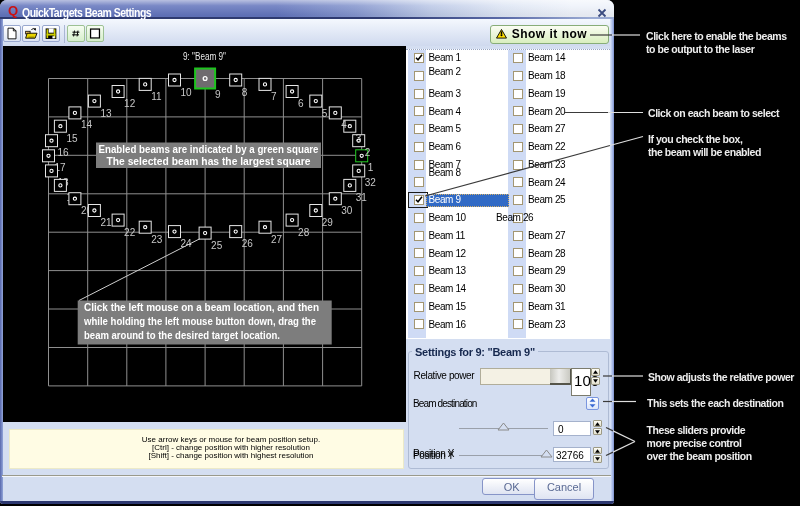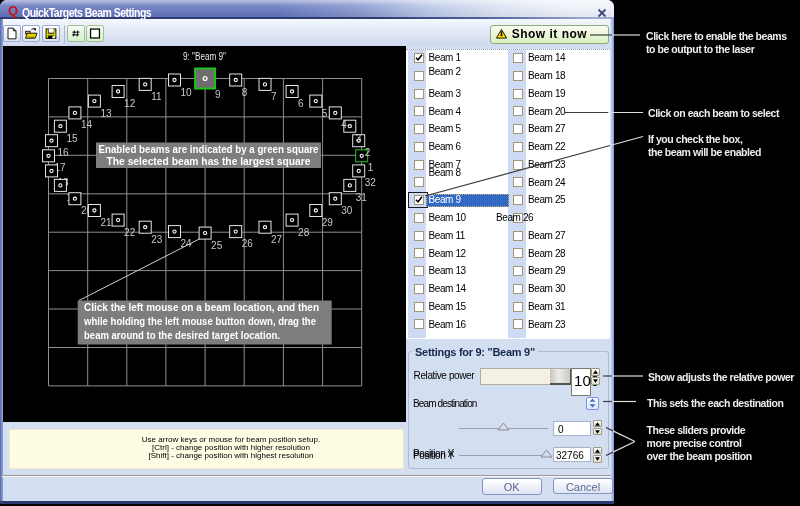--- a/index.html
+++ b/index.html
@@ -305,21 +305,21 @@
       </div>
       <div style="position:absolute;left:0;bottom:0;width:9px;height:7.5px;background:linear-gradient(#fdfdf6,#e3e0ce);border:1px solid #9d9a84;border-radius:1px;display:flex;align-items:center;justify-content:center">
         <svg width="5" height="4" viewBox="0 0 6 4">
           <path d="M3 4 L6 0 H0 Z" fill="#000"></path>
         </svg>
       </div>
     </div>
   <div style="position:absolute;left:2px;top:474.7px;width:609px;height:1px;background:#9a9a8c"></div>
   <div style="position:absolute;left:2px;top:475.7px;width:609px;height:1px;background:#f4f6fc"></div>
   <div style="position:absolute;left:481.6px;top:477.8px;width:60px;height:17.4px;background:linear-gradient(#ffffff,#dfe4f2);border:1px solid #8694c8;border-radius:3px;text-align:center;font-size:11px;color:#5a6a94;padding-top:2px">OK</div>
-  <div style="position:absolute;left:553px;top:477.8px;width:60px;height:16px;background:linear-gradient(#ffffff,#dfe4f2);border:1px solid #8694c8;border-radius:3px;text-align:center;font-size:11px;color:#5a6a94;padding-top:2px">Cancel</div>
+  <div style="position:absolute;left:534px;top:477.8px;width:60px;height:22px;background:linear-gradient(#ffffff,#dfe4f2);border:1px solid #8694c8;border-radius:3px;text-align:center;font-size:11px;color:#5a6a94;padding-top:2px">Cancel</div>
 </div>
 <div class="anno" style="left:646px;top:29.5px">Click here to enable the beams<br>to be output to the laser</div>
 <div class="anno" style="left:648px;top:106.5px">Click on each beam to select</div>
 <div class="anno" style="left:648px;top:132.5px">If you check the box,<br>the beam will be enabled</div>
 <div class="anno" style="left:648px;top:371px">Show adjusts the relative power</div>
 <div class="anno" style="left:647px;top:396.5px">This sets the each destination</div>
 <div class="anno" style="left:646.6px;top:423.5px">These sliders provide<br>more precise control<br>over the beam position</div>
 <svg width="800" height="506" viewBox="0 0 800 506" style="position:absolute;left:0;top:0;pointer-events:none">
 <line x1="590" y1="35" x2="612" y2="35" stroke="#3a3a3a" stroke-width="1.2"></line>
 <line x1="612" y1="35" x2="640" y2="35" stroke="#dedede" stroke-width="1.2"></line>

